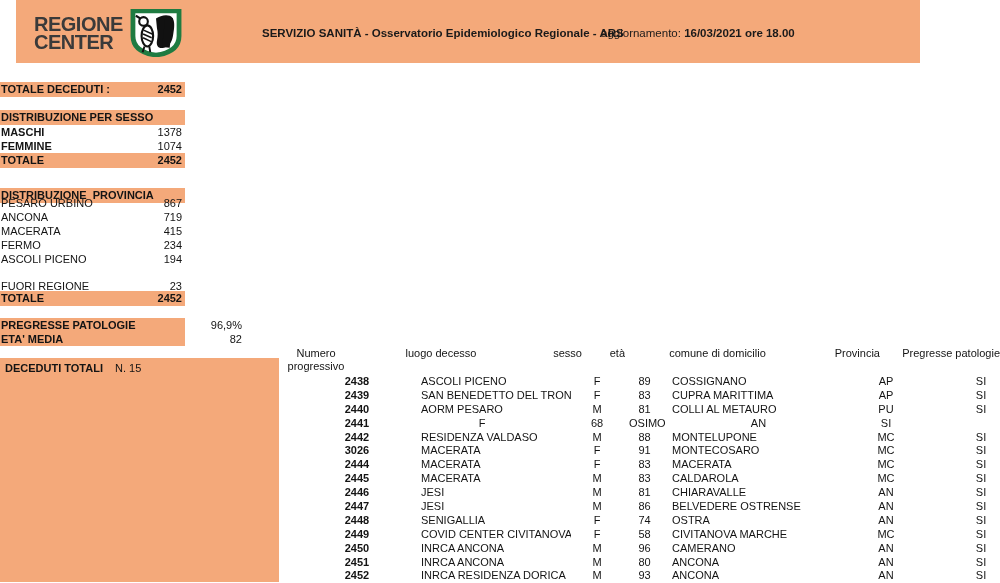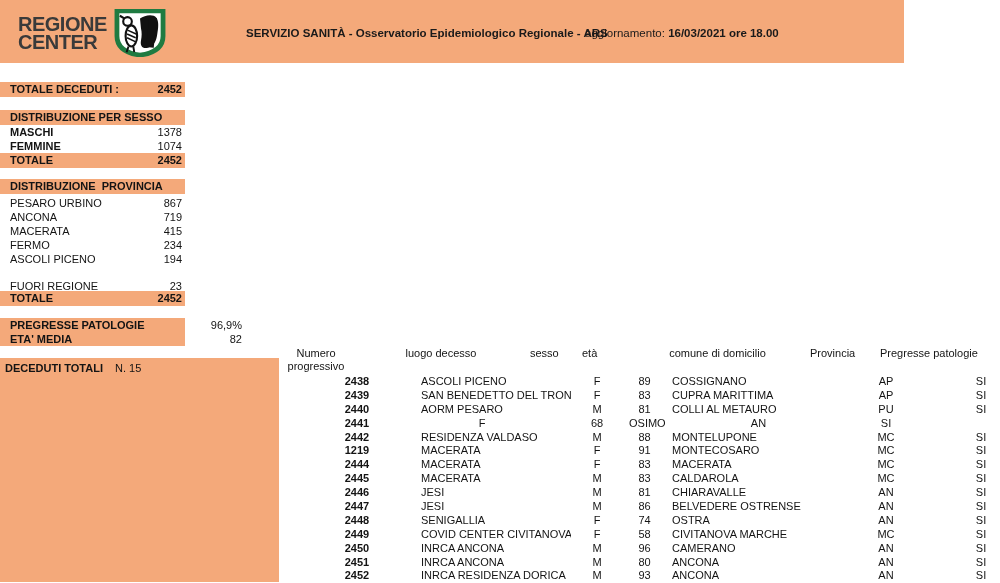--- a/index.html
+++ b/index.html
@@ -1,48 +1,48 @@
 <!DOCTYPE html>
 <html><head>
 <meta charset="utf-8">
 <style>
   * { margin:0; padding:0; box-sizing:border-box; }
   html,body { background:#fff; }
   body { font-family:"Liberation Sans", sans-serif; color:#141414; }
   .page { position:relative; width:1000px; height:583px; background:#fff; overflow:hidden; }
 
   
-  .topbar { position:absolute; left:0; top:0; width:904px; height:63px; background:#F4A97A; }
+  .topbar { position:absolute; left:16px; top:0; width:904px; height:63px; background:#F4A97A; }
   .logo { position:absolute; left:18px; top:9px; display:flex; align-items:center; gap:6px; }
   .logo-text { font-weight:800; font-size:20px; line-height:18px; letter-spacing:-0.5px; color:#3a3a3a; }
   .logo-shield { width:54px; height:48px; }
   .bar-title { position:absolute; left:246px; top:27px; font-size:11.5px; font-weight:bold; color:#1a1a1a; }
   .bar-update { position:absolute; left:585px; top:27px; font-size:11.5px; color:#1a1a1a; }
   .bar-update b { font-weight:bold;text-align:center; }
 
   
   .srow { position:absolute; left:0; width:185px; height:15px; display:flex; justify-content:space-between;
-          align-items:center; font-size:11px; line-height:15px; padding:0 3px 0 10px; white-space:pre; }
+          align-items:center; font-size:11px; line-height:15px; padding:0 3px 0 1px; white-space:pre; }
   .srow.orange { background:#F4A97A; }
   .srow .lbl { white-space:pre; }
   .bold { font-weight:bold; }
   .val { text-align:right; }
 
   .sideval { position:absolute; left:185px; width:57px; height:14px; font-size:11px; line-height:14px;
              text-align:right; }
 
   .bigblock { position:absolute; left:0; top:358px; width:279px; height:224px; background:#F4A97A; }
   .bigblock .bb-label { position:absolute; left:5px; top:4px; font-size:11px; font-weight:bold; }
   .bigblock .bb-value { position:absolute; left:115px; top:4px; font-size:11px; font-weight:normal; }
 
   
   .dtable { position:absolute; left:280px; top:345px; width:688px; }
   .trow { display:grid; grid-template-columns:72px 178px 52px 43px 185px 70px 120px; }
   .thead { font-size:11px; line-height:13px; }
-  .thead .cell { text-align:left; white-space:pre-line; padding-top:2px; }
+  .thead .cell { text-align:right; white-space:pre-line; padding-top:2px; }
   .tbody-row { height:13.9px; font-size:11px; line-height:13.9px; }
   .cell { overflow:hidden; white-space:nowrap; }
   .c0 { text-align:center; font-weight:bold; }
   .c1 { text-align:left; padding-left:28px; }
   .c2, .c3, .c5, .c6 { text-align:center; }
   .c4 { text-align:left; padding-left:6px; }
   .thead .c0, .thead .c1, .thead .c4 { font-weight:normal; padding-left:0; text-align:center; }
   .tbody { margin-top:2px;margin-left:41px; }
 </style>
 </head>
@@ -90,21 +90,21 @@
   </div>
   <div class="srow" style="top:139px">
     <span class="lbl bold">FEMMINE</span>
     <span class="val">1074</span>
   </div>
   <div class="srow orange" style="top:153px">
     <span class="lbl bold">TOTALE</span>
     <span class="val bold">2452</span>
   </div>
 
-  <div class="srow orange" style="top:179px">
+  <div class="srow orange" style="top:188px">
     <span class="lbl bold">DISTRIBUZIONE  PROVINCIA</span>
   </div>
   <div class="srow" style="top:196px">
     <span class="lbl">PESARO URBINO</span>
     <span class="val">867</span>
   </div>
   <div class="srow" style="top:210px">
     <span class="lbl">ANCONA</span>
     <span class="val">719</span>
   </div>
@@ -193,21 +193,21 @@
         <div class="trow tbody-row">
           <div class="cell c0">2442</div>
           <div class="cell c1">RESIDENZA VALDASO</div>
           <div class="cell c2">M</div>
           <div class="cell c3">88</div>
           <div class="cell c4">MONTELUPONE</div>
           <div class="cell c5">MC</div>
           <div class="cell c6">SI</div>
         </div>
         <div class="trow tbody-row">
-          <div class="cell c0">1219</div>
+          <div class="cell c0">3026</div>
           <div class="cell c1">MACERATA</div>
           <div class="cell c2">F</div>
           <div class="cell c3">91</div>
           <div class="cell c4">MONTECOSARO</div>
           <div class="cell c5">MC</div>
           <div class="cell c6">SI</div>
         </div>
         <div class="trow tbody-row">
           <div class="cell c0">2444</div>
           <div class="cell c1">MACERATA</div>

